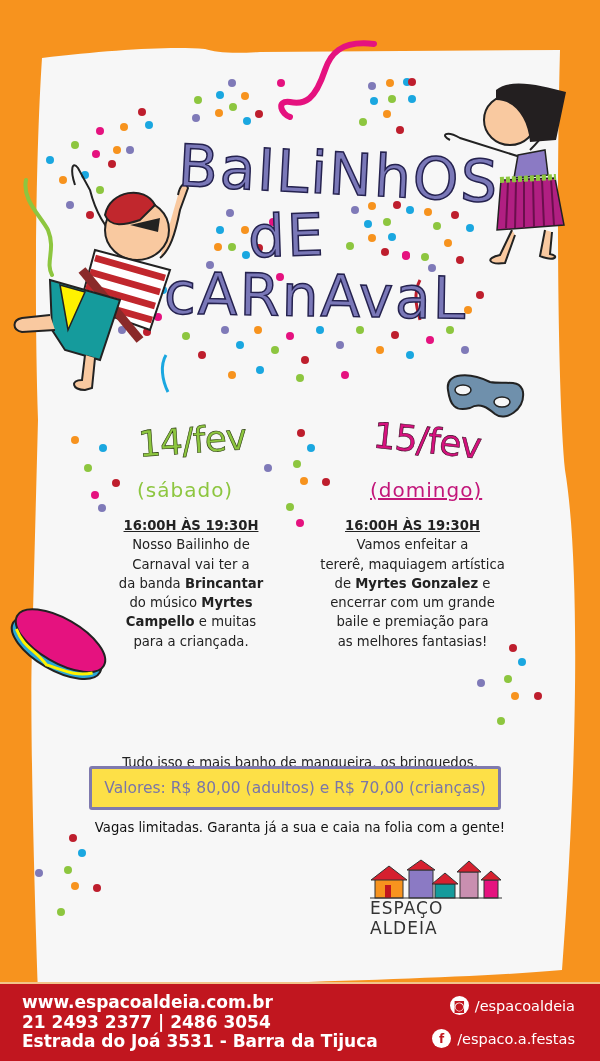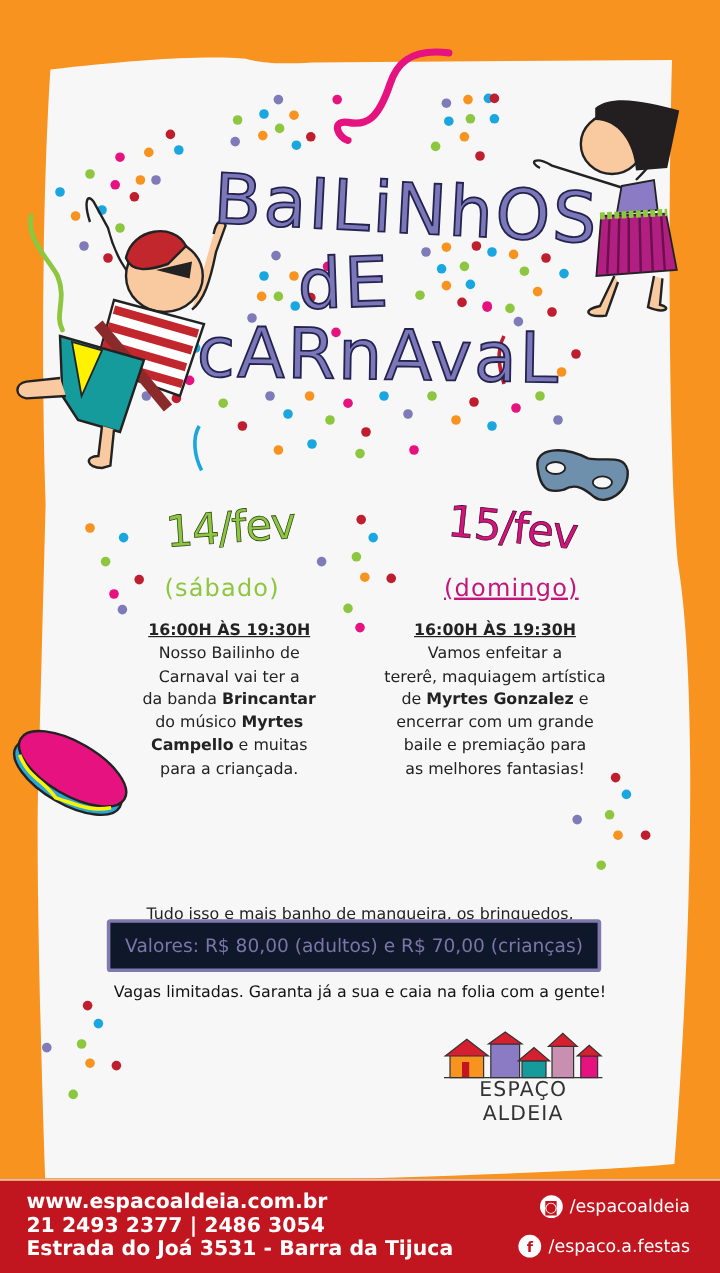--- a/index.html
+++ b/index.html
@@ -17,23 +17,23 @@
   .date-day { font-size: 20px; letter-spacing: 1px; }
   .green { color: #8dc63f; -webkit-text-stroke: 0.6px #2a3a10; }
   .magenta { color: #d6127e; -webkit-text-stroke: 0.6px #3a0a22; }
   .day-green { color: #8dc63f; }
   .day-magenta { color: #c2167a; }
   .col { position: absolute; text-align: center; font-family: "DejaVu Sans", sans-serif; color: #222; font-size: 13.2px; line-height: 19.3px; }
   .col .time { font-weight: bold; text-decoration: underline; }
   .col b { font-weight: bold; margin-top: 34px; }
   .info { position: absolute; left: 60px; width: 480px; text-align: center; color: #222; font-size: 13.2px; line-height: 21px; }
   .price-box { position: absolute; left: 89px; top: 766px; width: 412px; height: 44px; border: 3px solid #7f7aae; border-radius: 3px;
-    display: flex; align-items: center; justify-content: center; color: #7a76a8; font-size: 15.5px; background: #0f172a; }
+    display: flex; align-items: center; justify-content: center; color: #7a76a8; font-size: 15.5px; background: #fde047; }
   .vagas { position: absolute; left: 60px; top: 820px; width: 480px; text-align: center; color: #111; font-size: 13.2px; }
-  .logo-text { position: absolute; left: 370px; top: 898px; width: 132px; text-align: center; font-size: 17px; color: #333; letter-spacing: 1px; }
+  .logo-text { position: absolute; left: 370px; top: 898px; width: 132px; font-size: 17px; color: #333; letter-spacing: 1px; }
   .footer { position: absolute; left: 0; top: 982px; width: 600px; height: 79px; background: #c1161f; border-top: 2px solid #f2c48a; }
   .footer-left { position: absolute; left: 22px; top: 9px; color: #fff; font-size: 17px; line-height: 19.5px; font-weight: bold; }
   .social { position: absolute; right: 25px; display: flex; align-items: center; color: #fff; font-size: 14.5px; }
   .social .ico { width: 19px; height: 19px; border-radius: 50%; background: #fff; color: #c1161f; display: flex; align-items: center; justify-content: center; font-size: 12px; font-weight: bold; margin-right: 6px; }
   .social-ig { top: 12px; }
   .social-fb { top: 45px; }
 </style>
 </head>
 <body>
 

